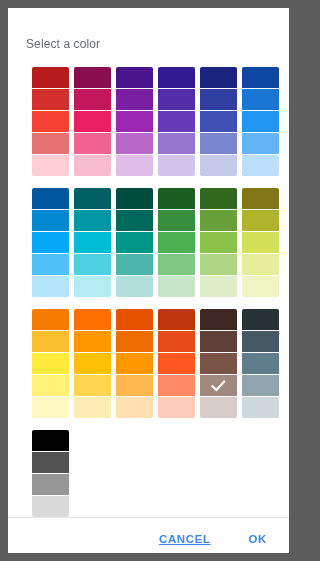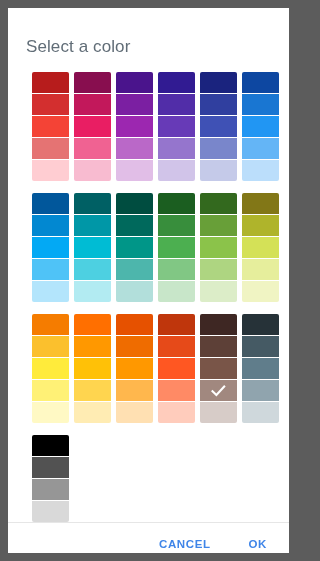--- a/index.html
+++ b/index.html
@@ -25,21 +25,21 @@
     left: 8px;
     top: 8px;
     width: 281px;
     height: 545px;
     background: #ffffff;
     box-sizing: border-box;
     display: flex;
     flex-direction: column;
   }
   .dialog-title {
-    font-size: 17px;
+    font-size: 12px;
     color: #616d77;
     padding: 30px 0 0 18px;
     letter-spacing: 0.1px;
     line-height: 1;
   }
   .palette-area {
     padding: 17px 0 0 24px;
     flex: 1 1 auto;
   }
   .block {
@@ -95,21 +95,21 @@
     background: none;
     border: none;
     color: #3f85e8;
     font-family: "Liberation Sans", sans-serif;
     font-size: 11.5px;
     font-weight: bold;
     letter-spacing: 0.6px;
     padding: 6px 4px;
     cursor: pointer;
   }
-  .dlg-btn.cancel { margin-right: 30px; }
+  .dlg-btn.cancel { margin-right: 30px; text-decoration: underline; }
 </style>
 </head>
 <body style="background: rgb(92, 92, 92);">
 
 <div class="backdrop" style="background: rgb(92, 92, 92);"></div>
 
 <div class="dialog" style="background: rgb(255, 255, 255);">
 
   <div class="dialog-title" style="color: rgb(97, 109, 119);">Select a color</div>
 

